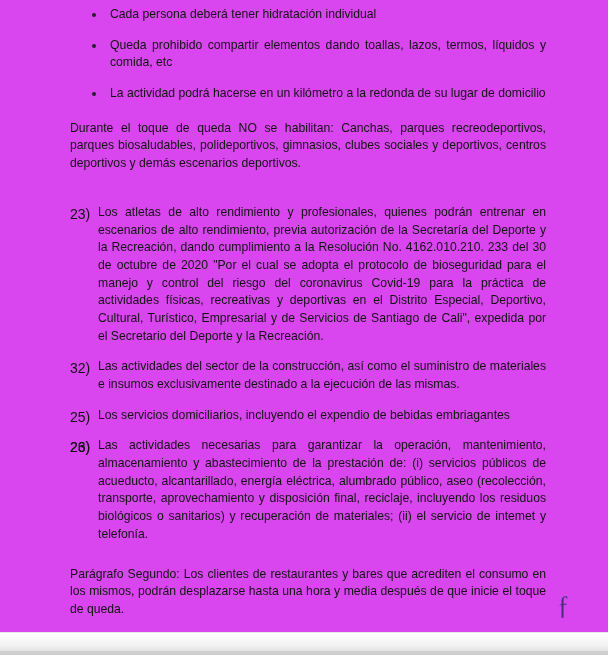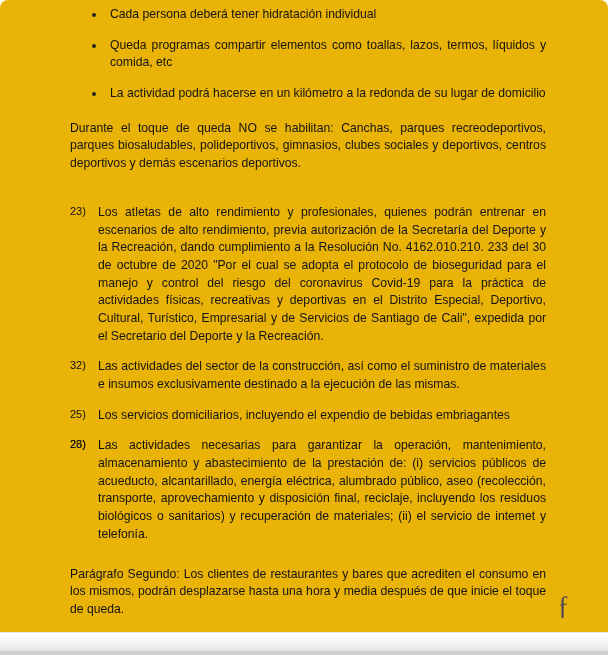--- a/index.html
+++ b/index.html
@@ -11,24 +11,23 @@
     height: 655px;
     background: #ffffff;
     font-family: "Liberation Sans", sans-serif;
     color: #111111;
     overflow: hidden;
   }
   .page {
     position: relative;
     width: 608px;
     height: 655px;
-    background: #eab308;
+    background: #d946ef;
     box-sizing: border-box;
     padding: 6px 62px 0 70px;
-    border-radius: 8px;
   }
   .page-inner {
     width: 476px;
   }
   .bullet-list {
     list-style: none;
     margin: 0;
     padding: 0;
   }
   .bullet-item {
@@ -65,21 +64,21 @@
     line-height: 1.45;
     text-align: justify;
     color: #131313;
   }
   .numbered .num {
     position: absolute;
     left: 0;
     top: 0;
     width: 24px;
     text-align: left;
-    font-size: 11px;
+    font-size: 14px;
     line-height: 1.45;
   }
   .spacer-sm { height: 4px; }
   .spacer-md { height: 9px; }
   .signature-mark {
     position: absolute;
     right: 38px;
     bottom: 36px;
     font-family: "Liberation Serif", serif;
     font-size: 26px;
@@ -108,21 +107,21 @@
   }
 </style>
 </head>
 <body>
 
 <div class="page">
   <div class="page-inner">
 
     <ul class="bullet-list">
       <li class="bullet-item">Cada persona deberá tener hidratación individual</li>
-      <li class="bullet-item">Queda programas compartir elementos como toallas, lazos, termos, líquidos y comida, etc</li>
+      <li class="bullet-item">Queda prohibido compartir elementos dando toallas, lazos, termos, líquidos y comida, etc</li>
       <li class="bullet-item">La actividad podrá hacerse en un kilómetro a la redonda de su lugar de domicilio</li>
     </ul>
 
     <div class="spacer-sm"></div>
 
     <p class="para">Durante el toque de queda NO se habilitan: Canchas, parques recreodeportivos, parques biosaludables, polideportivos, gimnasios, clubes sociales y deportivos, centros deportivos y demás escenarios deportivos.</p>
 
     <div class="numbered">
       <span class="num">23)</span>
       <span>Los atletas de alto rendimiento y profesionales, quienes podrán entrenar en escenarios de alto rendimiento, previa autorización de la Secretaría del Deporte y la Recreación, dando cumplimiento a la Resolución No. 4162.010.210. 233 del 30 de octubre de 2020 "Por el cual se adopta  el protocolo de bioseguridad para el manejo y control del riesgo del coronavirus Covid-19 para la práctica de actividades físicas, recreativas y deportivas en el Distrito Especial, Deportivo, Cultural, Turístico, Empresarial y de Servicios de Santiago de Cali", expedida por el Secretario del Deporte y la Recreación.</span>

